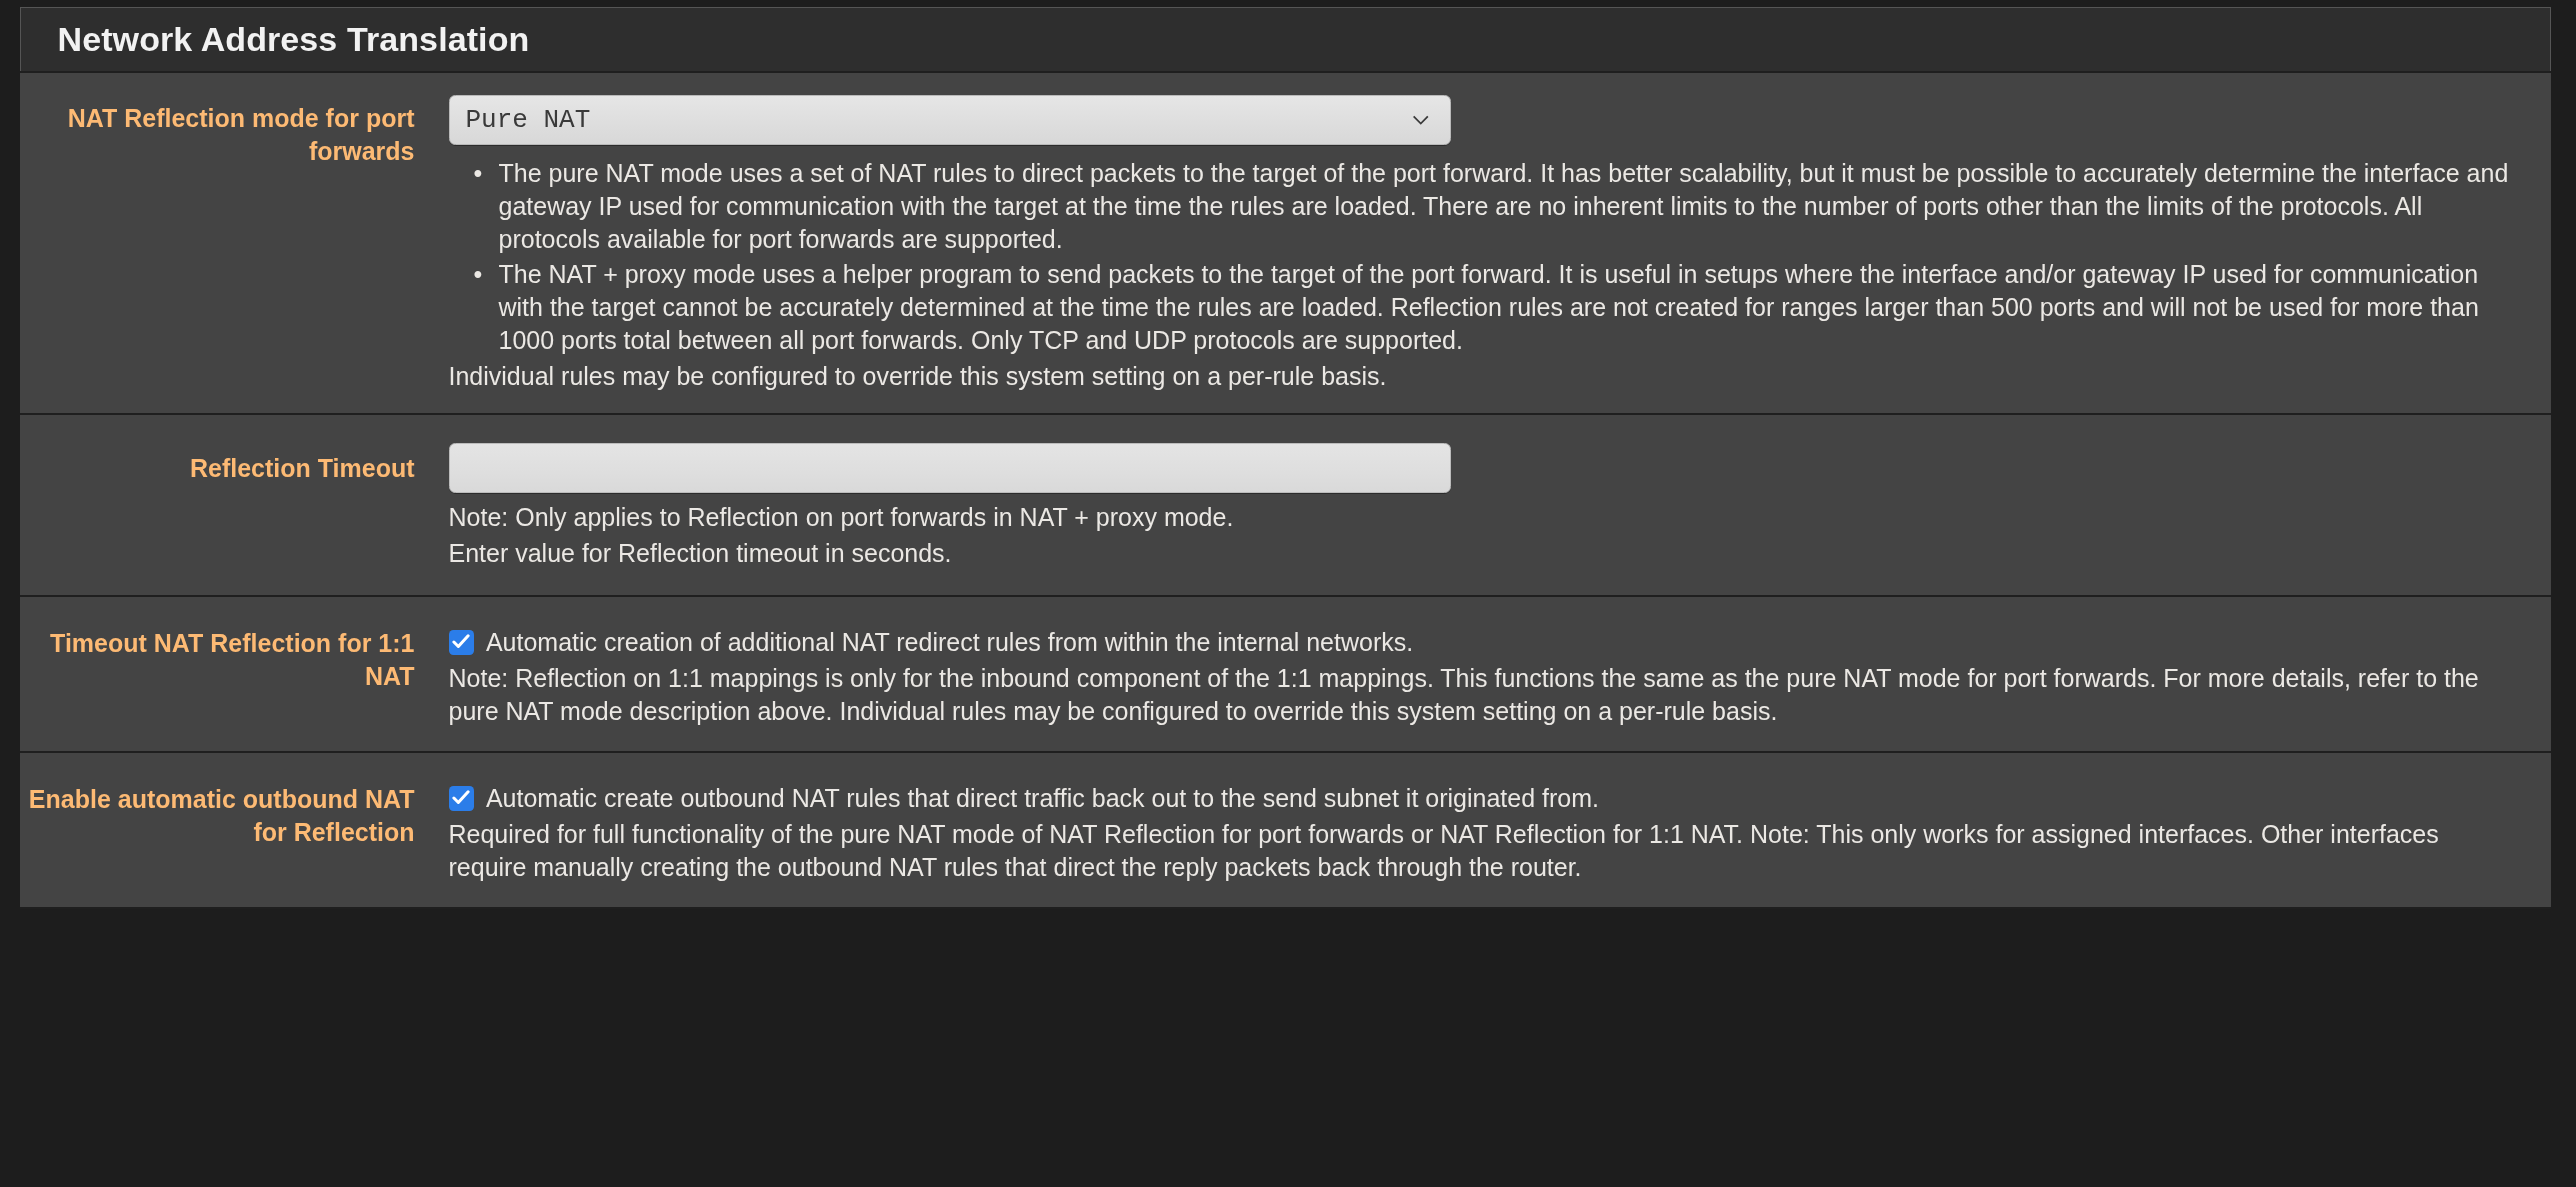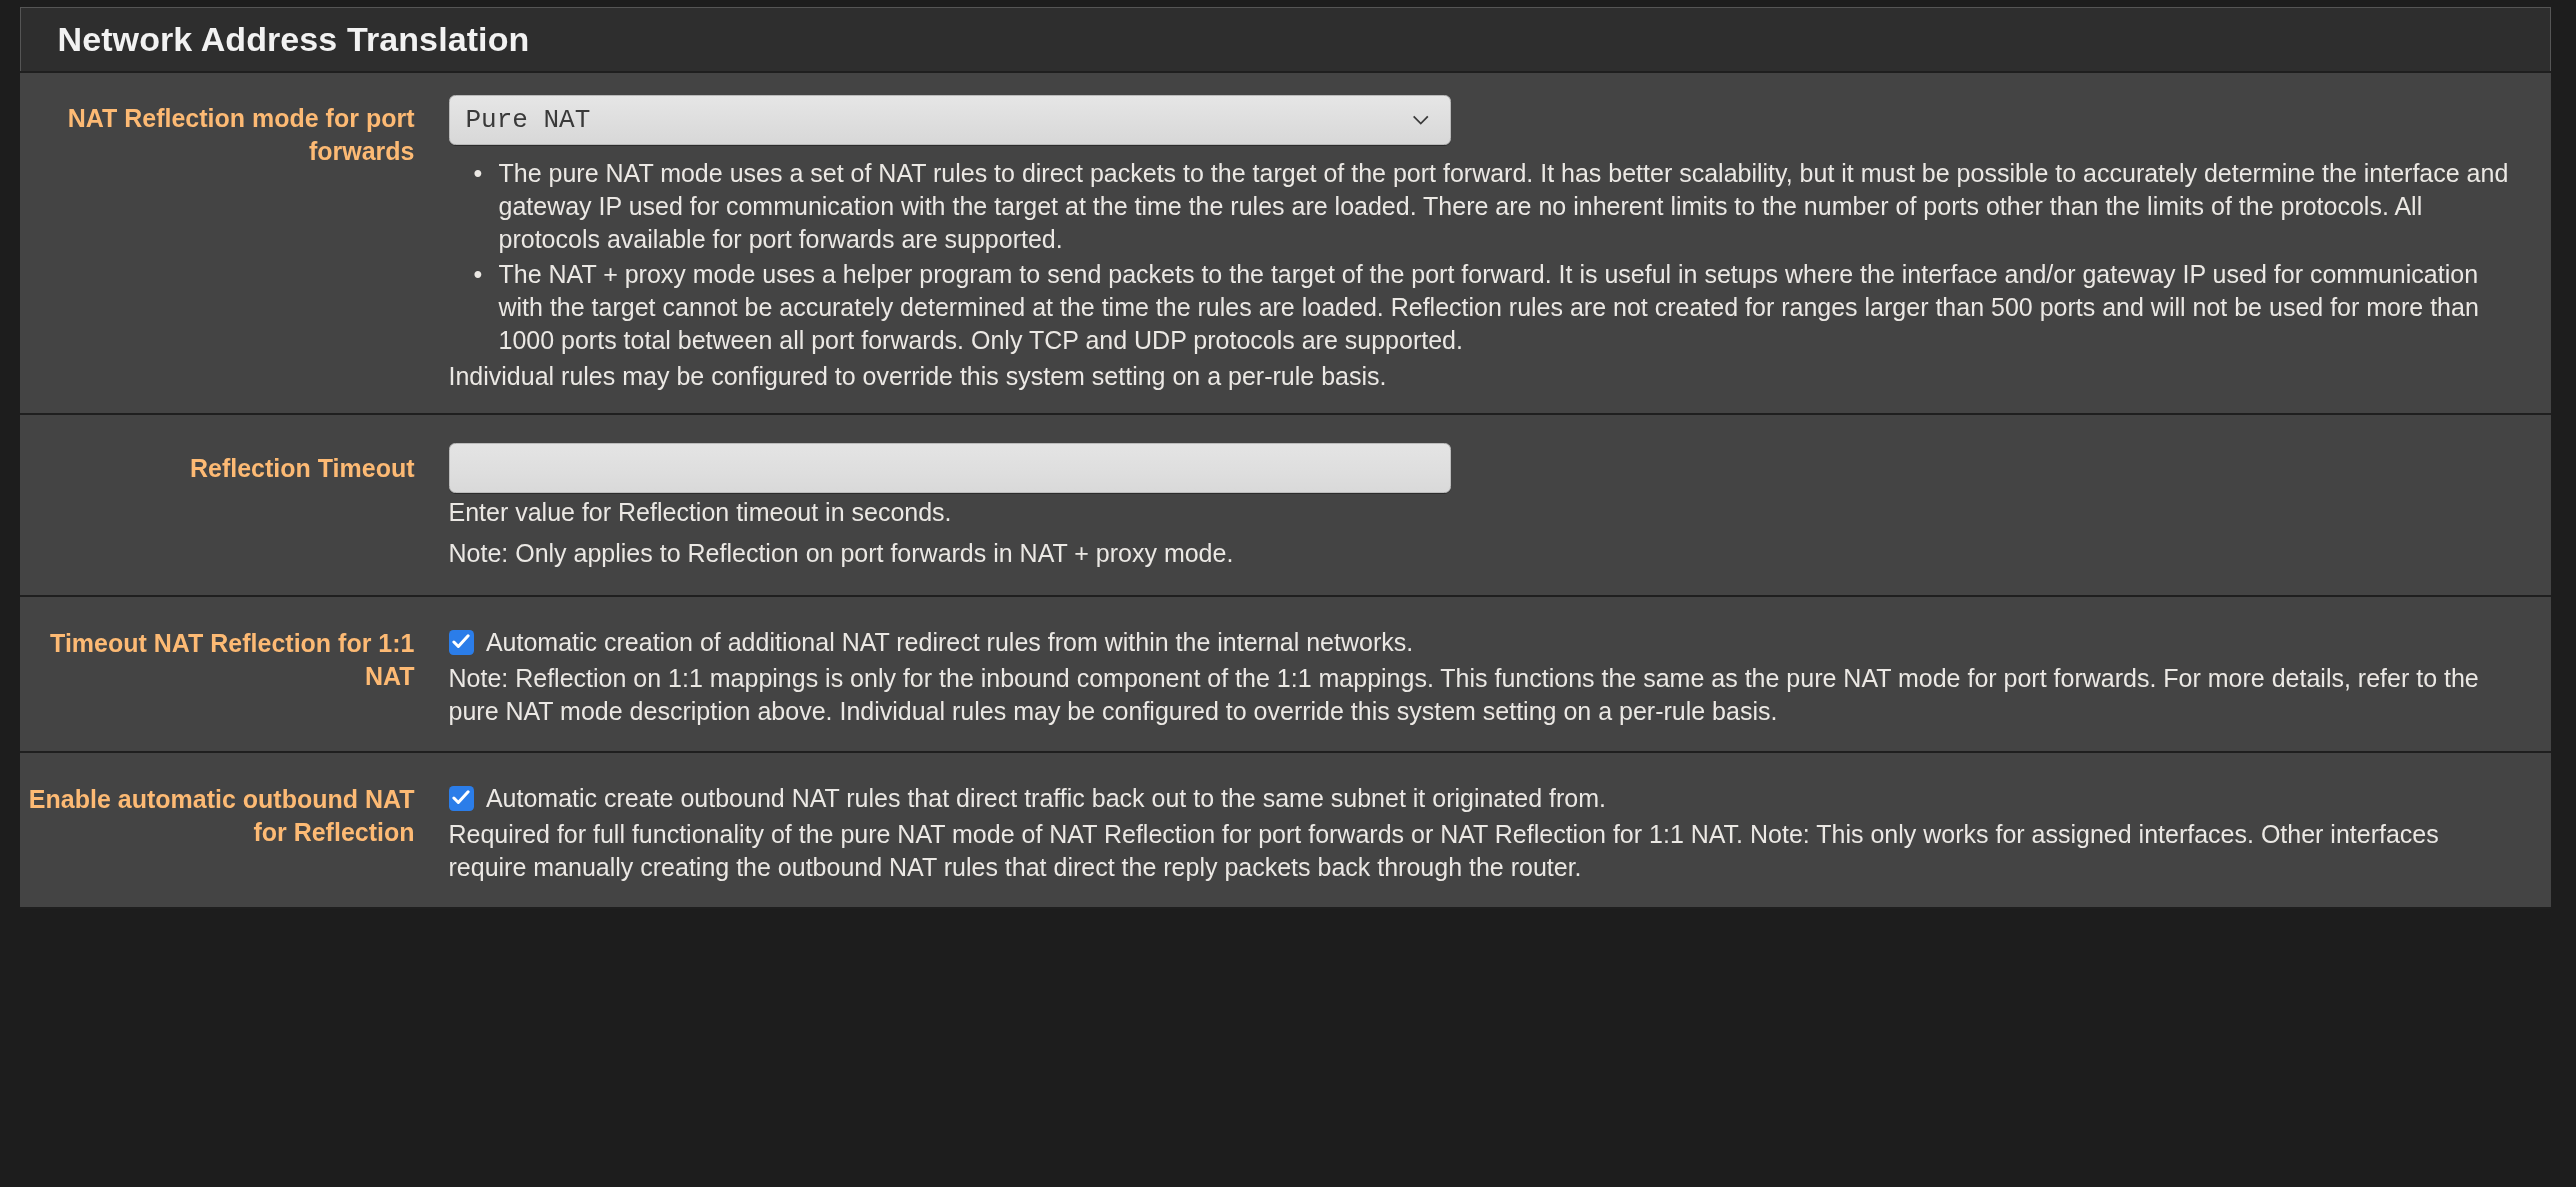--- a/index.html
+++ b/index.html
@@ -198,22 +198,22 @@
         </ul>
 
         <div class="help-para">Individual rules may be configured to override this system setting on a per-rule basis.</div>
       </div>
     </div>
 
     <div class="form-row row-2">
       <div class="label-col">Reflection Timeout</div>
       <div class="field-col">
         <input class="text-input" type="text" placeholder="" style="">
+        <div class="help-para tight">Note: Only applies to Reflection on port forwards in NAT + proxy mode.</div>
         <div class="help-para">Enter value for Reflection timeout in seconds.</div>
-        <div class="help-para tight">Note: Only applies to Reflection on port forwards in NAT + proxy mode.</div>
       </div>
     </div>
 
     <div class="form-row row-3">
       <div class="label-col">Timeout NAT Reflection for 1:1 NAT</div>
       <div class="field-col">
         <div class="check-line">
           <span class="checkbox">
             <svg width="18" height="16" viewBox="0 0 20 18" aria-hidden="true">
               <path d="M2 9 L7 14 L18 2" fill="none" stroke="#ffffff" stroke-width="3.4" stroke-linecap="round" stroke-linejoin="round"></path>
@@ -227,21 +227,21 @@
 
     <div class="form-row row-4">
       <div class="label-col">Enable automatic outbound NAT for Reflection</div>
       <div class="field-col">
         <div class="check-line">
           <span class="checkbox">
             <svg width="18" height="16" viewBox="0 0 20 18" aria-hidden="true">
               <path d="M2 9 L7 14 L18 2" fill="none" stroke="#ffffff" stroke-width="3.4" stroke-linecap="round" stroke-linejoin="round"></path>
             </svg>
           </span>
-          <span class="check-label">Automatic create outbound NAT rules that direct traffic back out to the same subnet it originated from.</span>
+          <span class="check-label">Automatic create outbound NAT rules that direct traffic back out to the send subnet it originated from.</span>
         </div>
         <div class="help-para">Required for full functionality of the pure NAT mode of NAT Reflection for port forwards or NAT Reflection for 1:1 NAT. Note: This only works for assigned interfaces. Other interfaces require manually creating the outbound NAT rules that direct the reply packets back through the router.</div>
       </div>
     </div>
 
   </div>
 </div>
 
 
 </body></html>

